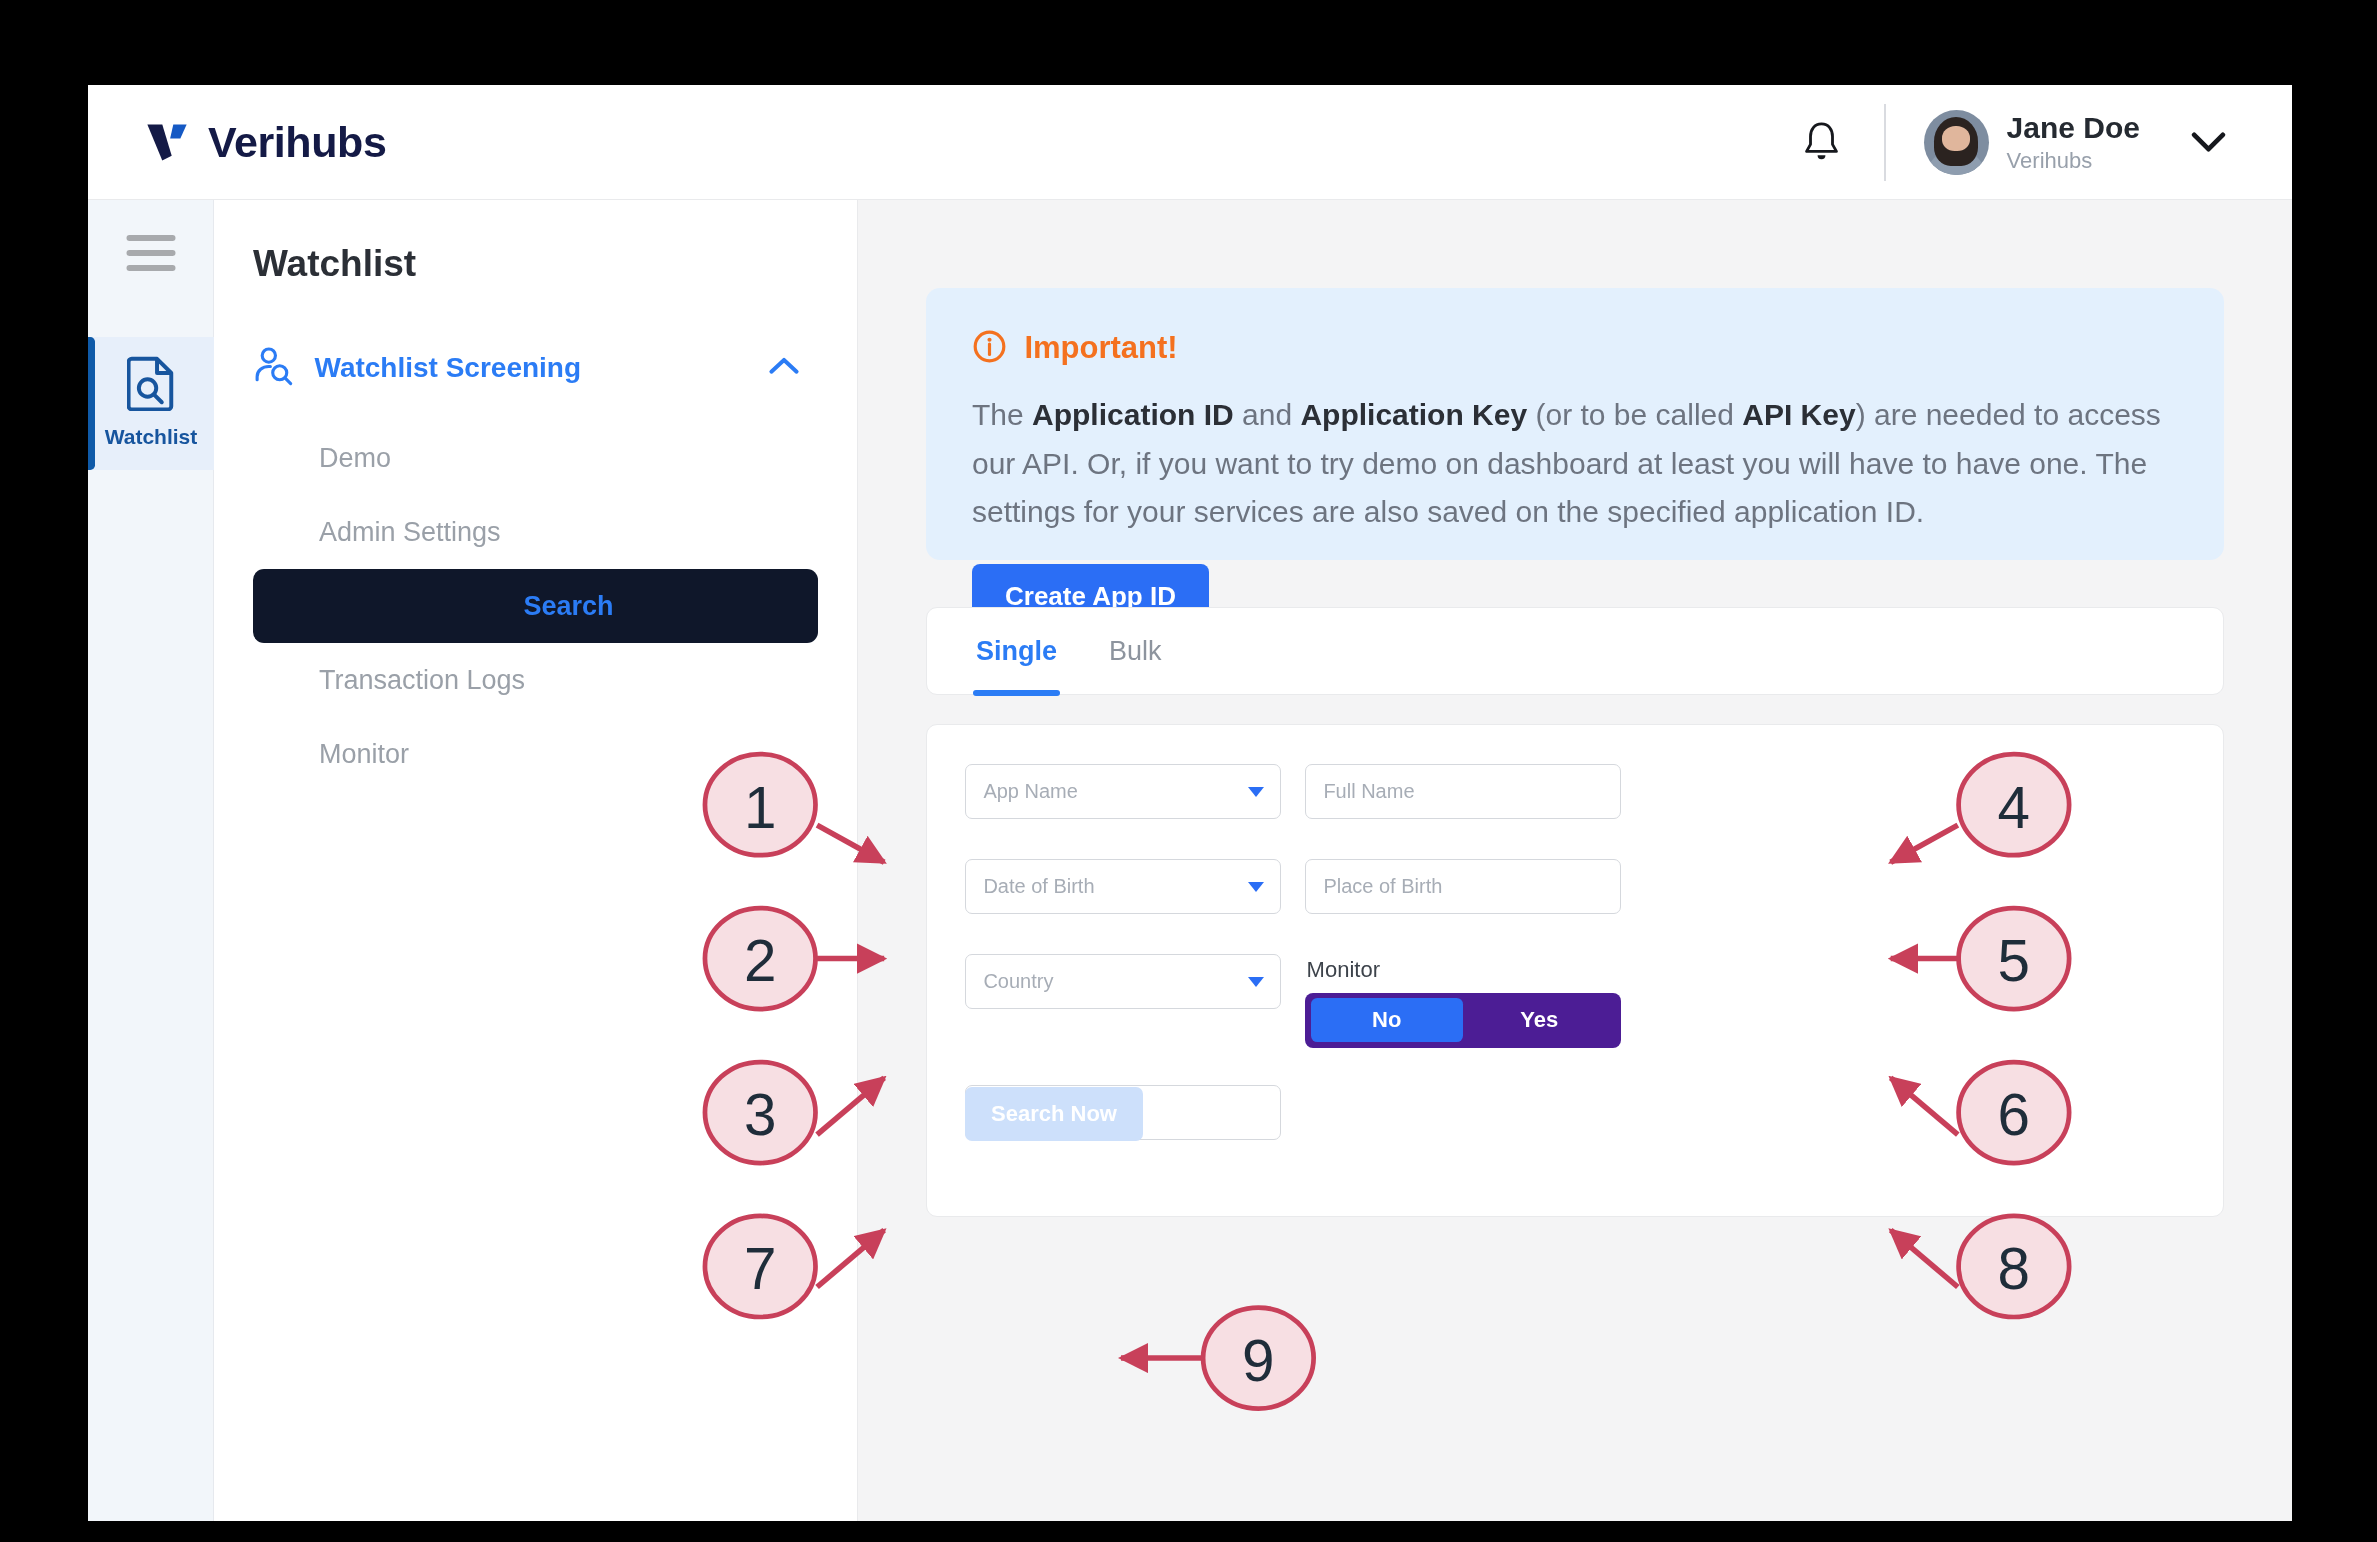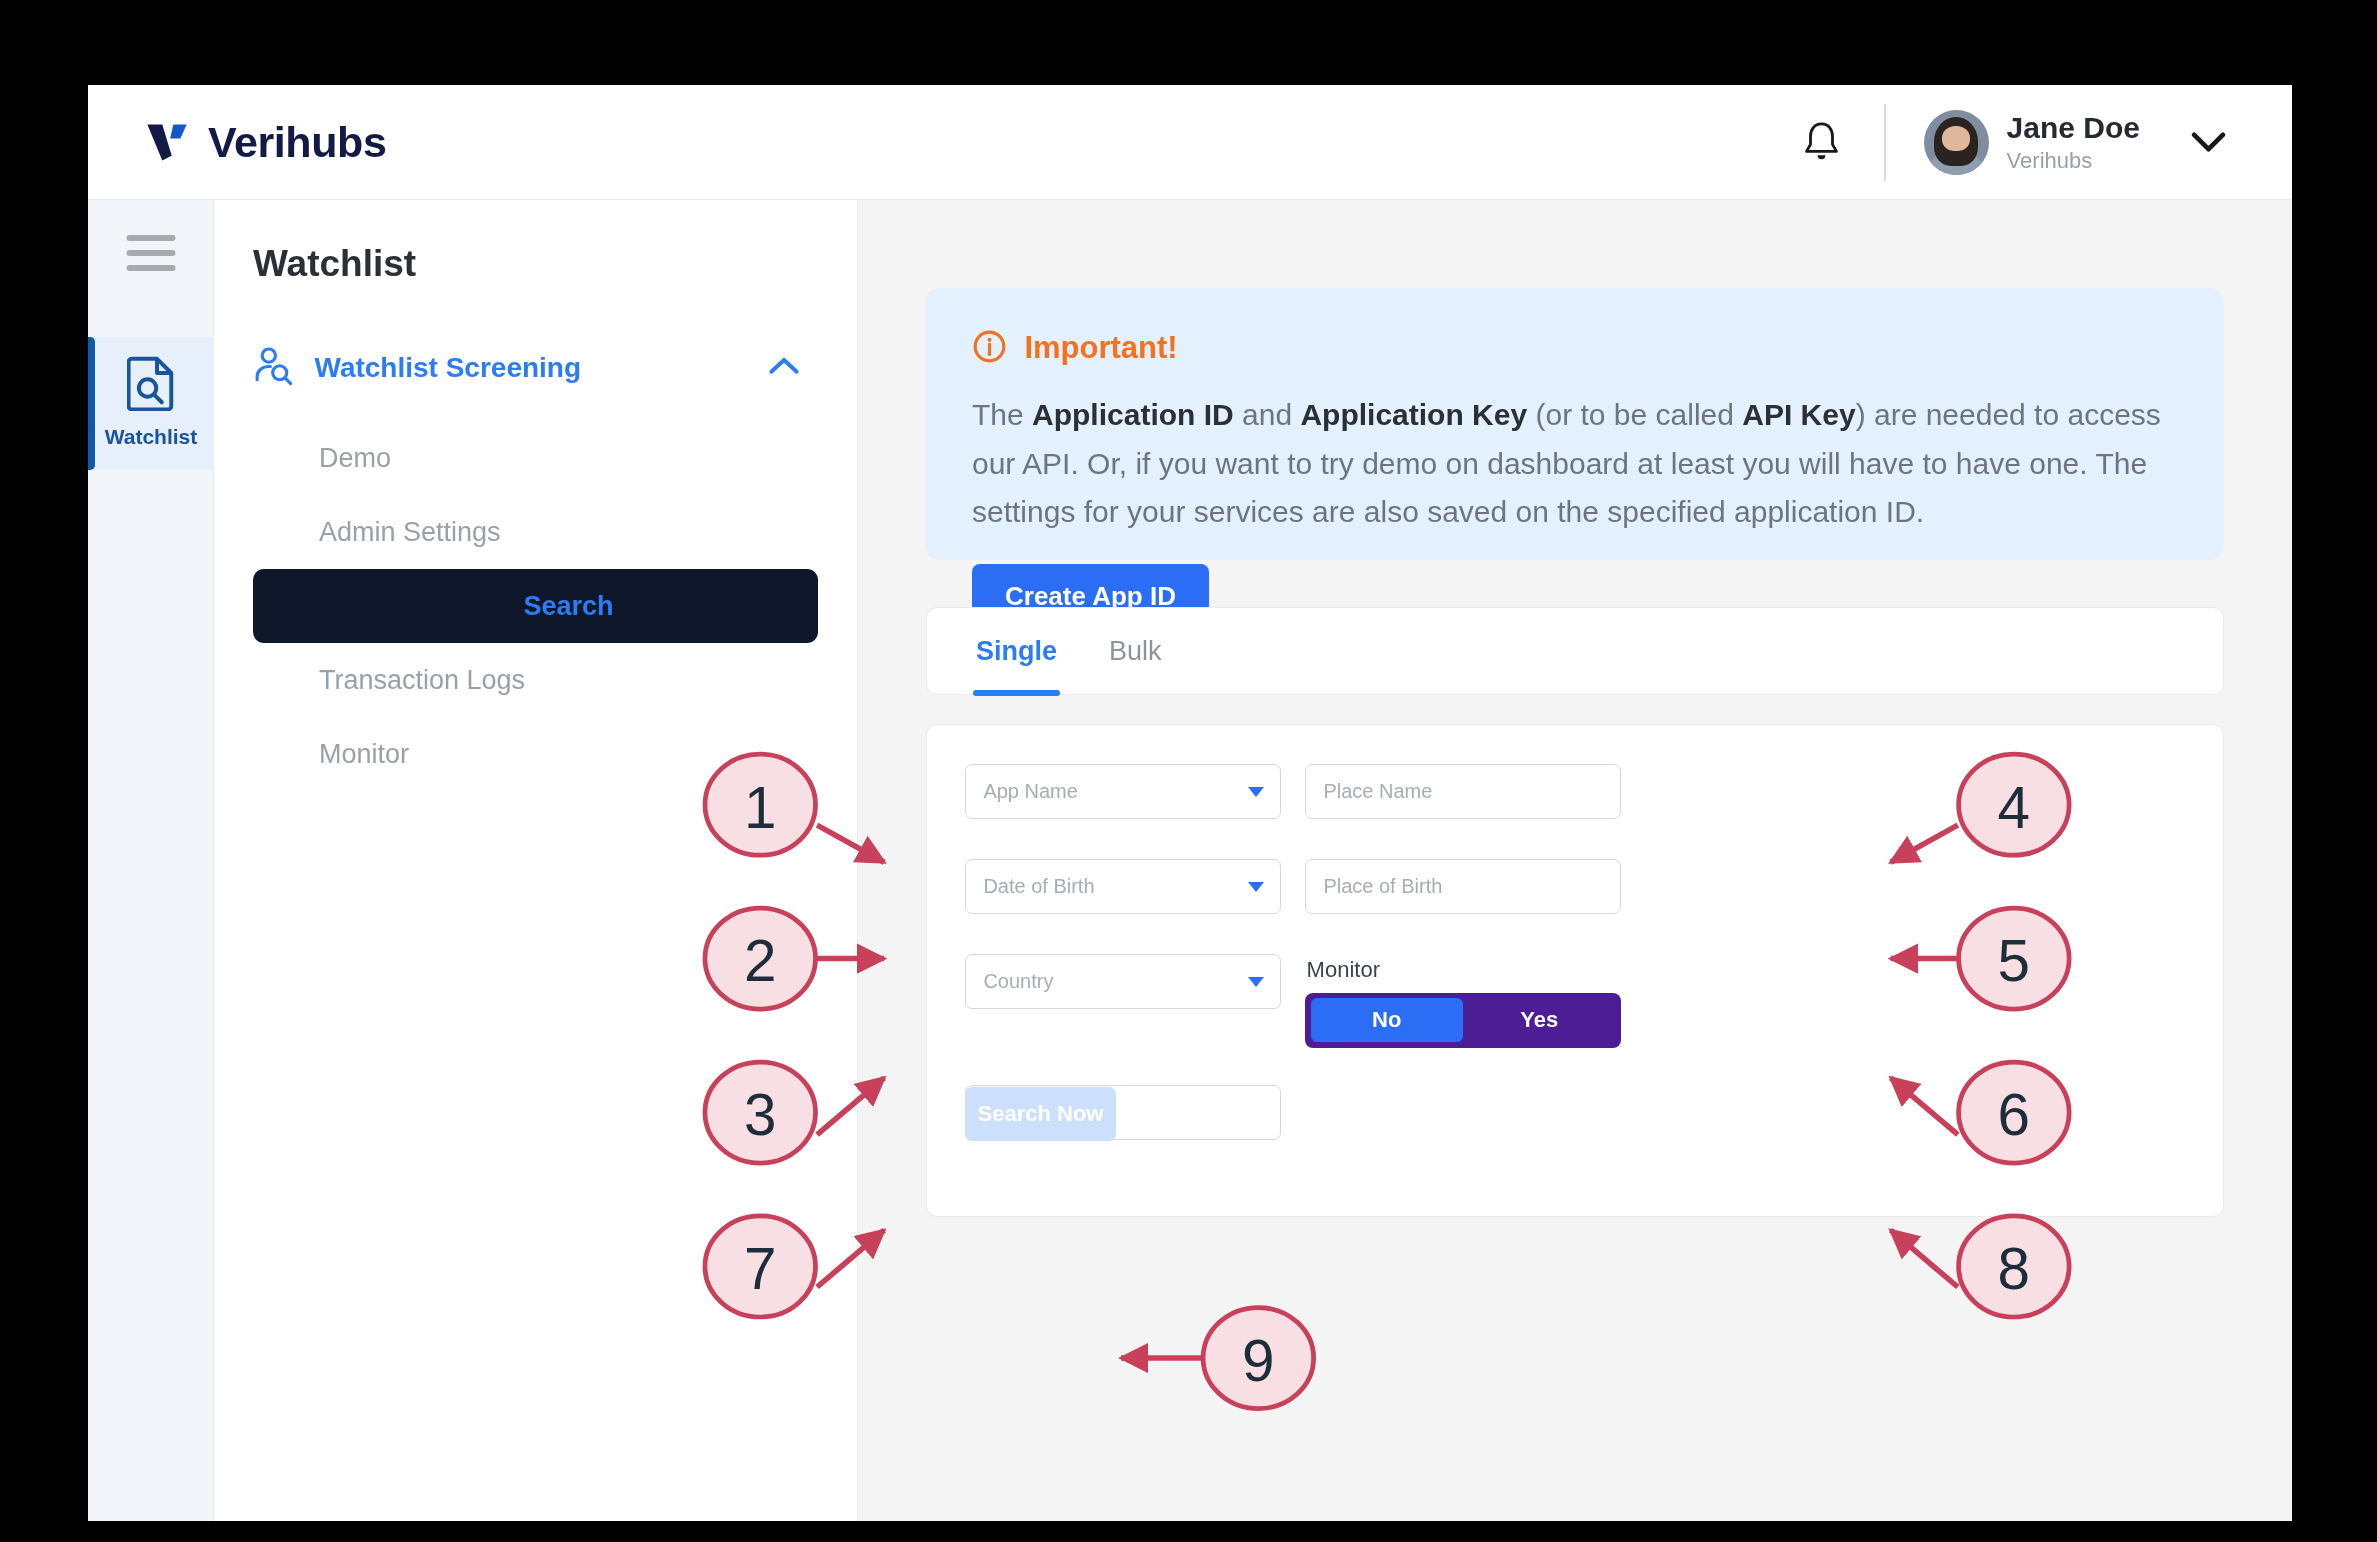--- a/index.html
+++ b/index.html
@@ -195,21 +195,21 @@
   }
   .toggle .seg {
     flex: 1; height: 100%;
     display: flex; align-items: center; justify-content: center;
     font-size: 22px; font-weight: bold; color: #ffffff;
     border-radius: 6.3px; cursor: pointer;
   }
   .toggle .seg.on { background: #2b6ef5; }
   #search-now {
     position: absolute; left: 38px; top: 362px;
-    width: 151px; height: 54px;
+    width: 178px; height: 54px;
     background: #cde0fb; border: none; border-radius: 7px;
     color: #ffffff; font-size: 22px; font-weight: bold;
     cursor: pointer; font-family: "Liberation Sans", sans-serif;
   }
 
   
   #annot {
     position: absolute; left: 0; top: 0;
     width: 2377px; height: 1543px;
     pointer-events: none;
@@ -351,21 +351,21 @@
     </div>
 
     <div id="form-card">
       <div class="form-grid">
 
         <div class="fld">
           <span>App Name</span>
           <span class="caret"></span>
         </div>
         <div class="fld">
-          <span>Place Name</span>
+          <span>Full Name</span>
         </div>
 
         <div class="fld">
           <span>Date of Birth</span>
           <span class="caret"></span>
         </div>
         <div class="fld">
           <span>Place of Birth</span>
         </div>
 

